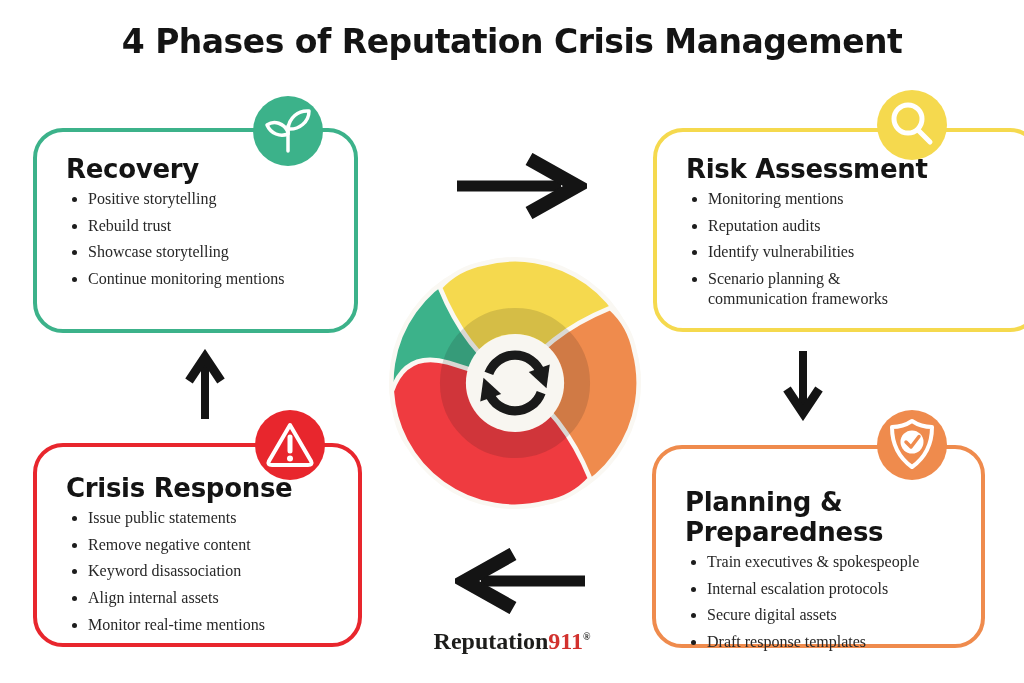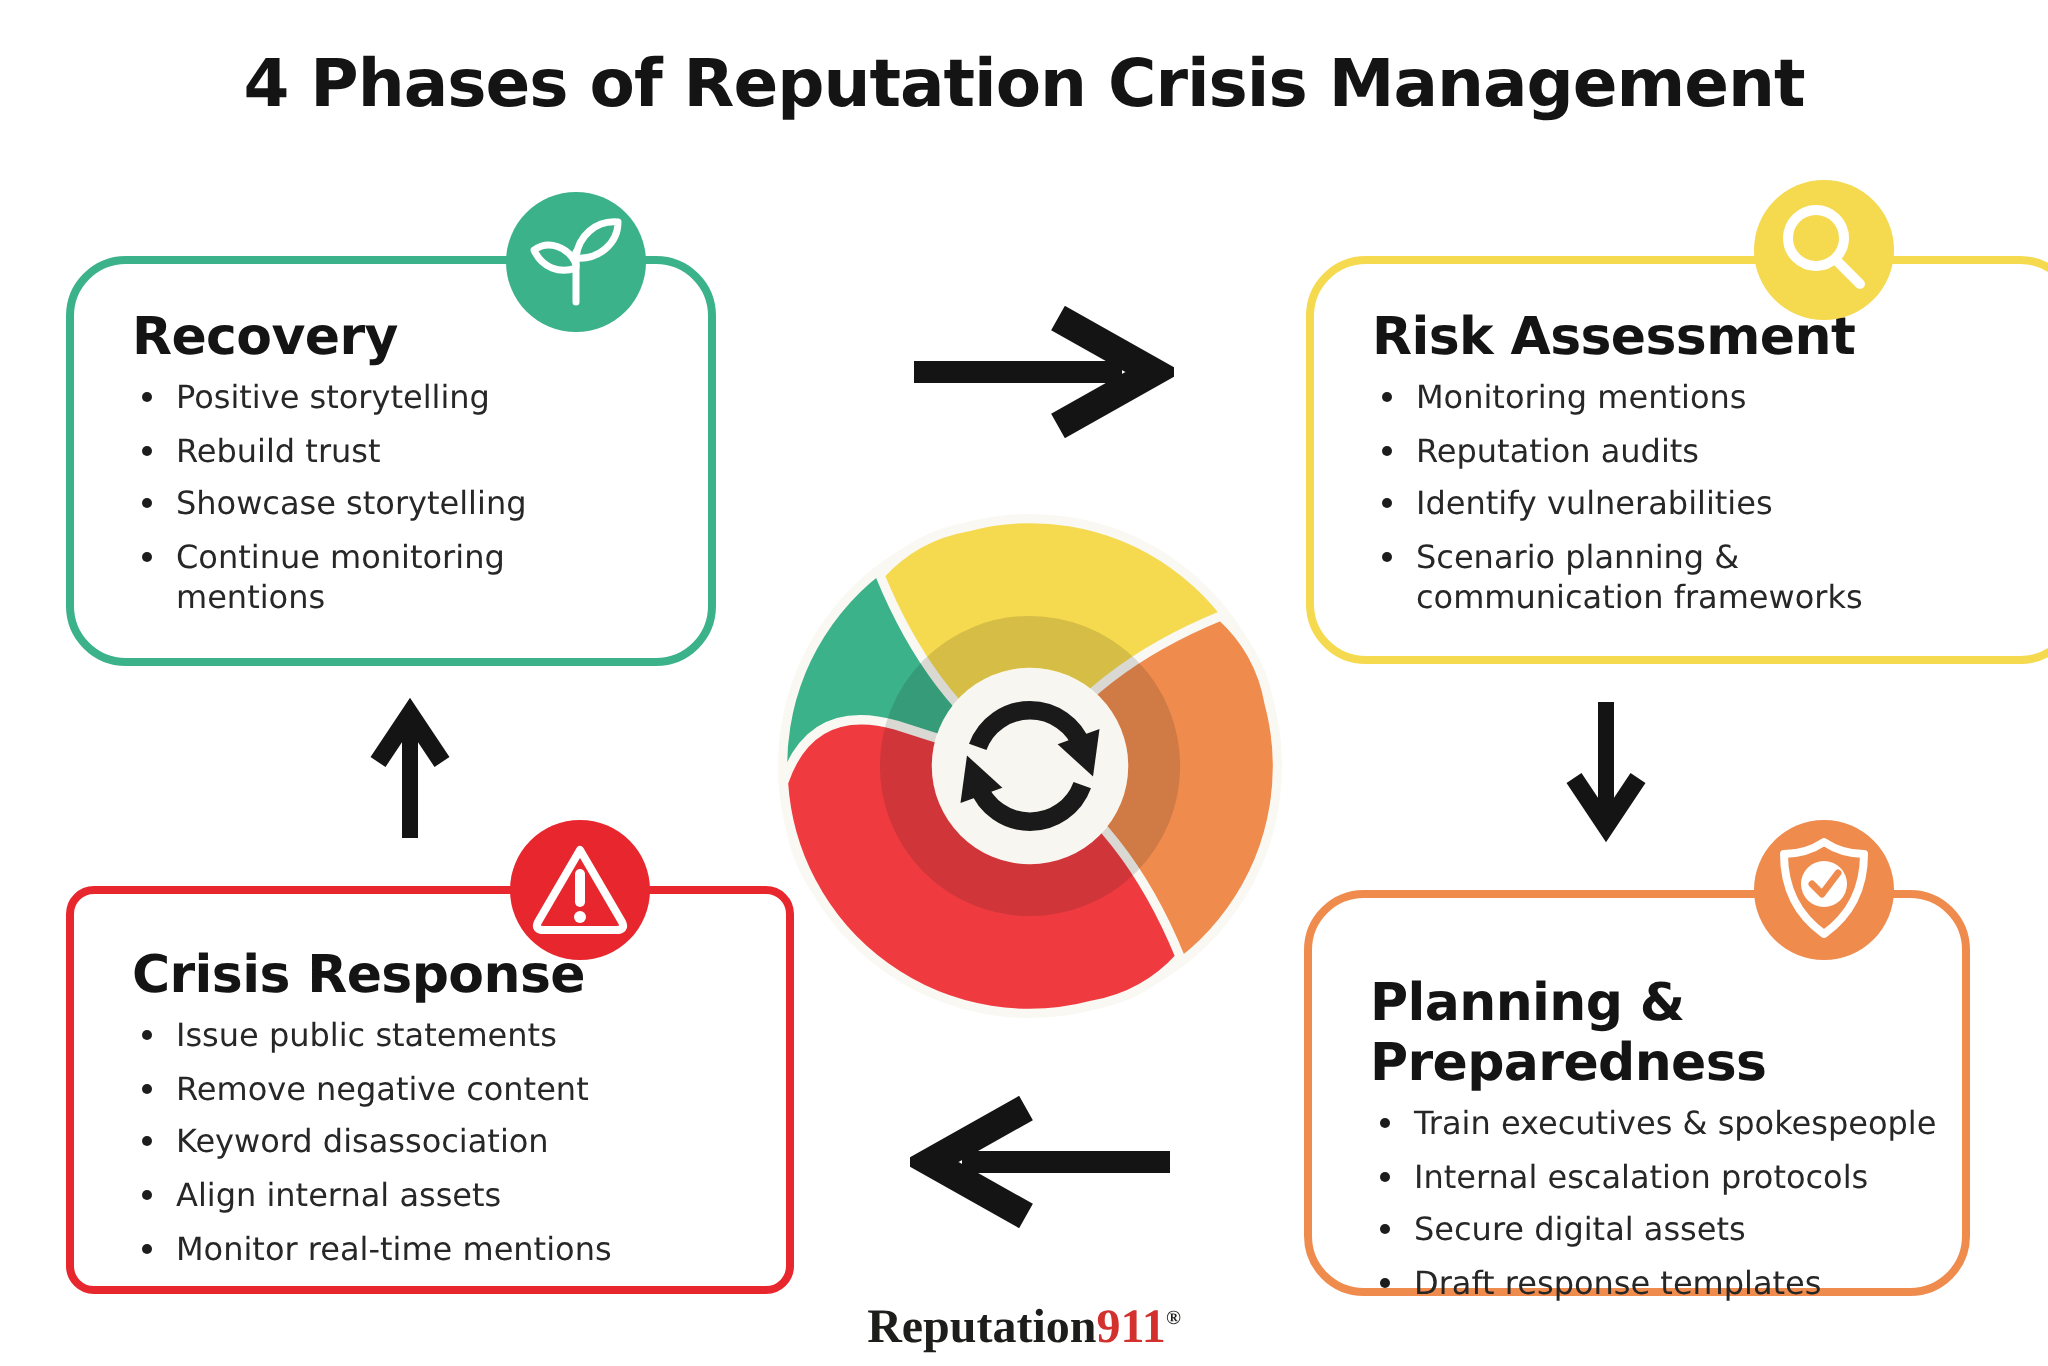--- a/index.html
+++ b/index.html
@@ -6,46 +6,46 @@
   body{font-family:"DejaVu Sans","Liberation Sans",sans-serif;background:#e9e6e0;}
   .stage{position:relative;width:1024px;height:683px;background:#ffffff;overflow:hidden;}
 
   .main-title{position:absolute;top:22px;left:0;width:1024px;text-align:center;
     font-size:33px;font-weight:bold;letter-spacing:-0.5px;color:#141414;}
 
   .phase-card{position:absolute;background:#ffffff;border:4px solid #999;border-radius:30px;
     box-sizing:border-box;}
   .card-recovery{left:33px;top:128px;width:325px;height:205px;padding:22px 20px 0 29px;}
   .card-risk{left:653px;top:128px;width:387px;height:204px;padding:22px 18px 0 29px;}
-  .card-crisis{left:33px;top:443px;width:364px;height:204px;padding:26px 18px 0 29px;border-radius:14px;}
+  .card-crisis{left:33px;top:443px;width:329px;height:204px;padding:26px 18px 0 29px;}
   .card-planning{left:652px;top:445px;width:333px;height:203px;padding:38px 14px 0 29px;}
 
   .phase-title{font-size:26px;font-weight:bold;color:#141414;margin:0 0 5px 0;letter-spacing:-0.3px;}
-  .phase-list{margin:0;padding:0 0 0 22px;color:#272727;}
+  .phase-list{margin:0;padding:0 0 0 22px;color:#272727;font-family:Liberation Serif, serif;}
   .phase-list li{font-size:16px;line-height:1.23;margin-bottom:7px;}
   .phase-list li::marker{color:#1d1d1d;}
   .w230{width:226px;} .w232{width:232px;} .w266{width:266px;} .w286{width:286px;}
 
   .icon-circle{position:absolute;width:70px;height:70px;border-radius:50%;
     display:flex;align-items:center;justify-content:center;}
   .ic-recovery{left:253px;top:96px;}
   .ic-risk{left:877px;top:90px;}
   .ic-crisis{left:255px;top:410px;}
   .ic-planning{left:877px;top:410px;}
 
   .flow-arrow{position:absolute;}
   .a-right{left:455px;top:153px;}
   .a-down{left:781px;top:349px;}
   .a-up{left:183px;top:349px;}
   .a-left{left:455px;top:548px;}
 
   .wheel{position:absolute;left:376px;top:244px;}
 
   .logo{position:absolute;top:628px;left:0;width:1024px;text-align:center;
-    font-family:"Liberation Serif","DejaVu Serif",serif;font-weight:bold;font-size:24px;color:#1d1d1b;margin-top:23px;}
+    font-family:"Liberation Serif","DejaVu Serif",serif;font-weight:bold;font-size:24px;color:#1d1d1b;}
   .logo .num{color:#d2312e;}
   .logo sup{font-size:10px;}
 </style>
 </head>
 <body>
 
 <div class="stage">
 
   <div class="main-title">4 Phases of Reputation Crisis Management</div>
 

